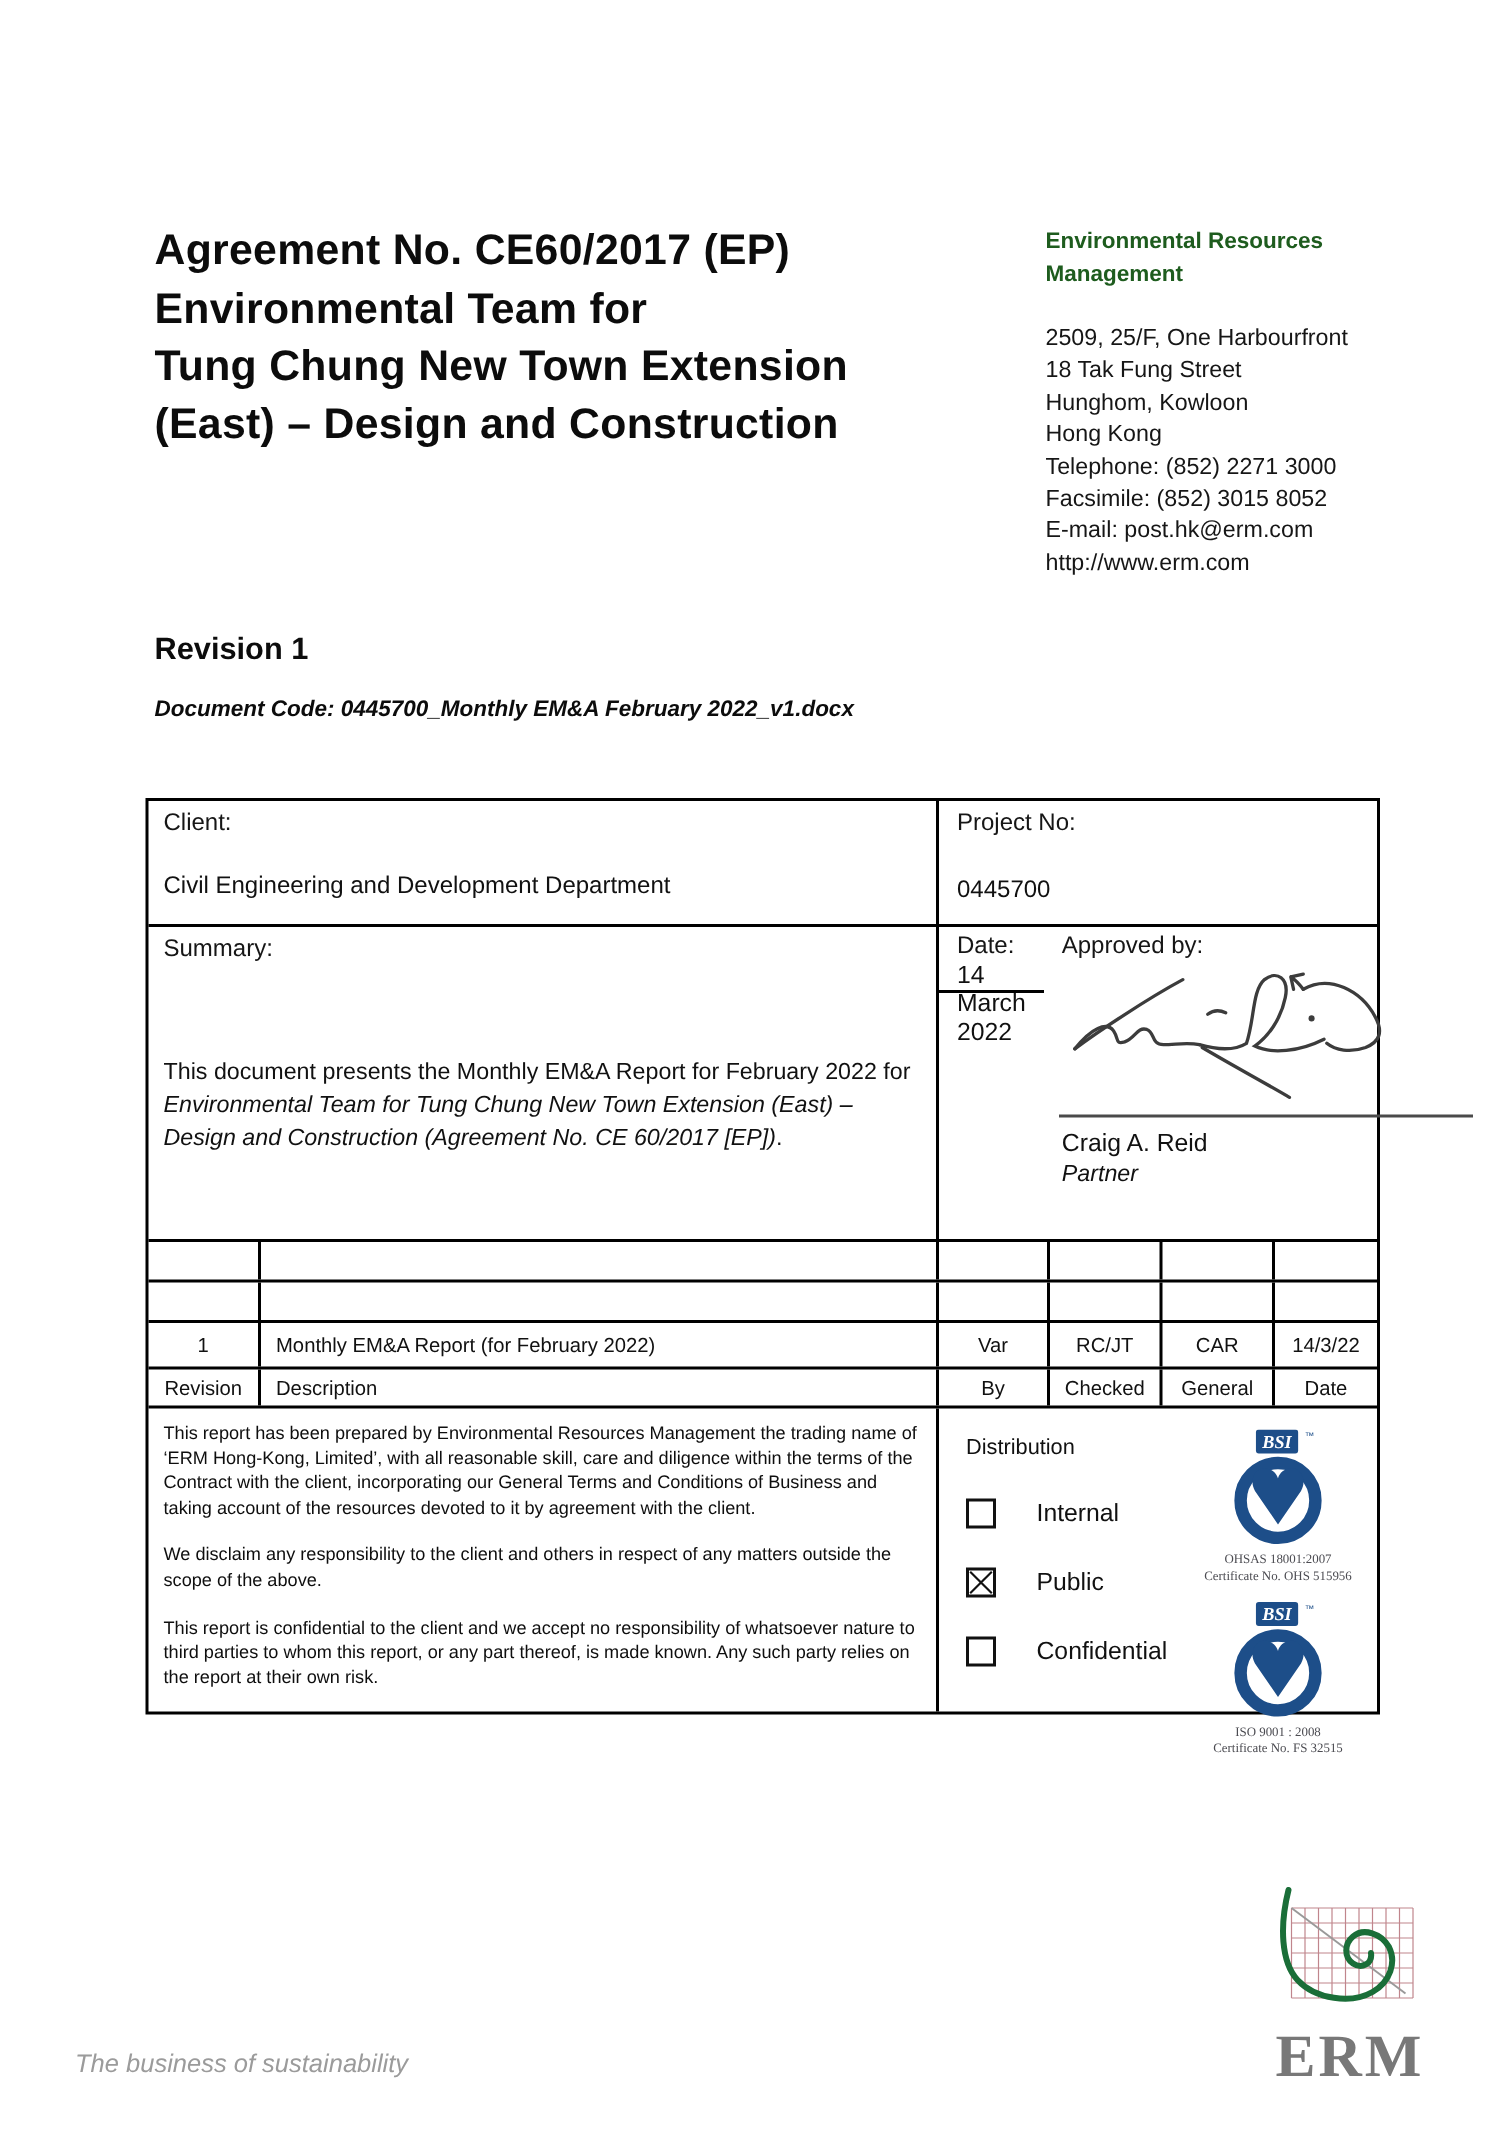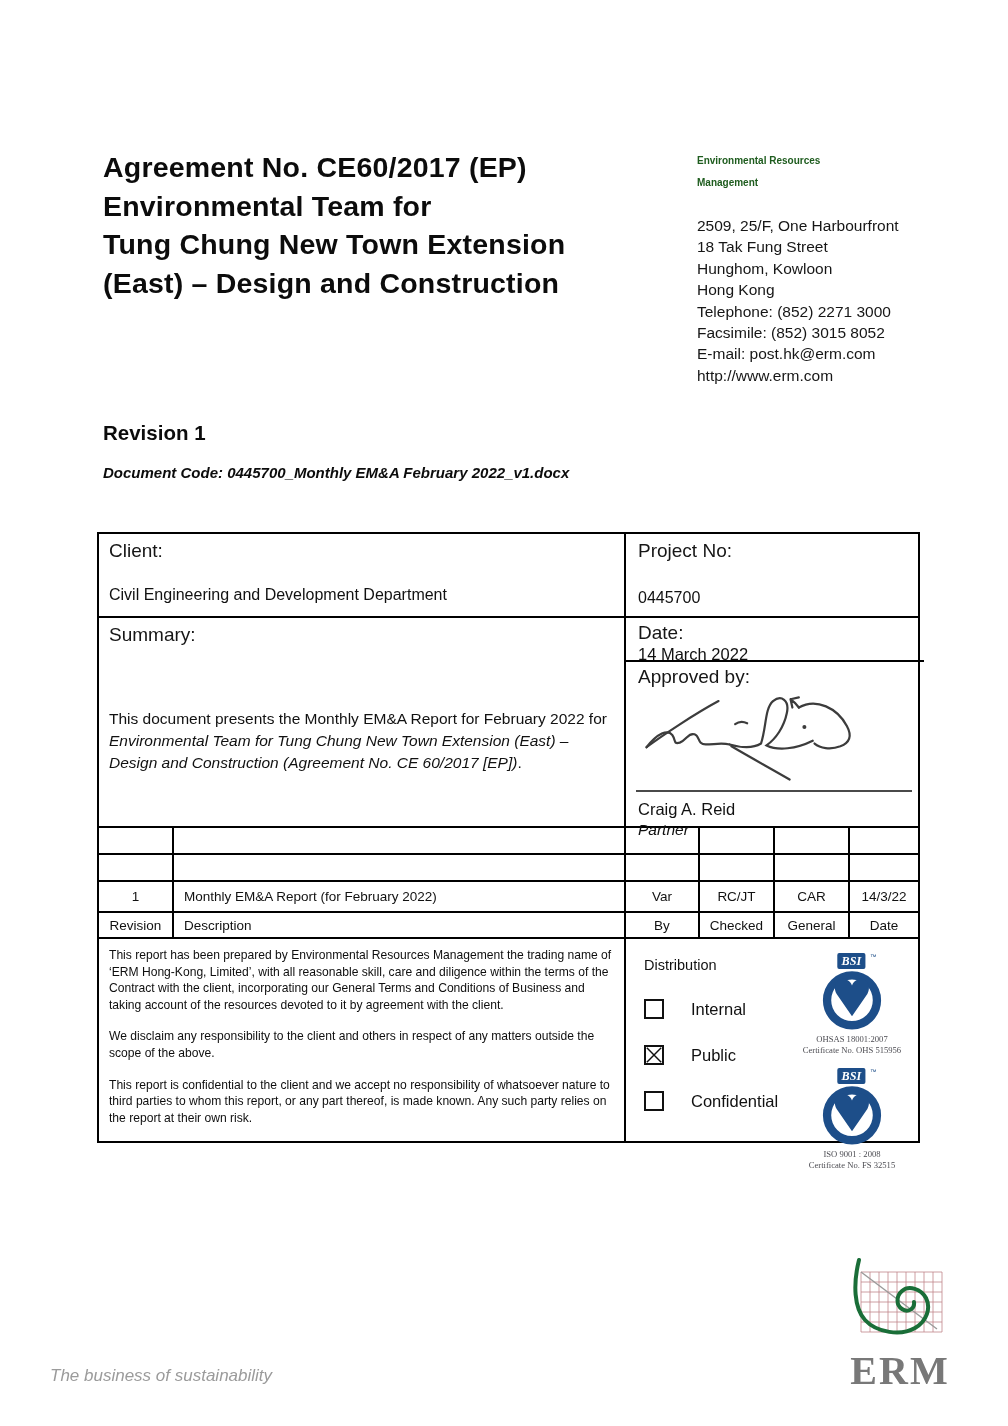--- a/index.html
+++ b/index.html
@@ -12,44 +12,44 @@
   
   .title-block { position:absolute; left:103px; top:148px; width:575px; }
   .title-block .line { font-size:28.5px; font-weight:bold; line-height:38.5px; color:#0c0c0c; letter-spacing:0.2px; }
   .subtitle-block { position:absolute; left:103px; top:327px; width:560px; }
   .subtitle-block .line { font-size:20px; font-weight:bold; line-height:26.5px; color:#0c0c0c; }
   .revision-line { position:absolute; left:103px; top:421px; font-size:20.5px; font-weight:bold; color:#0c0c0c; }
   .doc-code { position:absolute; left:103px; top:464px; font-size:15px; font-weight:bold; font-style:italic; color:#0c0c0c; }
 
   
   .company-block { position:absolute; left:697px; top:150px; width:240px; }
-  .company-name .line { font-size:10px; font-weight:bold; line-height:22px; }
+  .company-name .line { font-size:15px; font-weight:bold; line-height:22px; }
   .company-address { margin-top:21px; }
   .company-address .line { font-size:15.5px; line-height:21.4px; color:#161616; }
 
   
   .info-table { position:absolute; left:97px; top:532px; width:823px; border:2px solid #000; background:#fff; }
   .t-row { display:flex; }
   .t-row + .t-row { border-top:2px solid #000; }
   .cell { position:relative; }
   .cell-l { width:527px; border-right:2px solid #000; }
   .cell-r { flex:1; }
-  .small-label { font-size:19px; color:#161616; }
+  .small-label { font-size:16px; color:#161616; }
 
   .row-client { height:82px; }
   .client-cell { padding:6px 10px; }
   .client-value { margin-top:24px; font-size:16px; }
   .project-cell { padding:6px 12px; }
   .project-value { margin-top:27px; font-size:16px; }
 
   .row-main { height:210px; }
   .summary-cell { padding:6px 10px; }
   .summary-text { margin-top:62px; font-size:15.5px; line-height:21.8px; width:505px; }
   .summary-text .it { font-style:italic; }
-  .right-stack { display:flex; flex-direction:column; height:100%; }
+  .right-stack { display:flex; height:100%; }
   .date-cell { height:44px; border-bottom:2px solid #000; padding:4px 12px; }
   .date-value { margin-top:1px; font-size:16.5px; }
   .approved-cell { flex:1; padding:4px 12px 0 12px; }
   .sig-wrap { margin:2px 0 0 -4px; }
   .sig-line { border-top:2px solid #4a4a4a; margin:0 0 8px -2px; width:276px; }
   .approver-name { font-size:16.5px; }
   .approver-title { font-size:15.5px; font-style:italic; margin-top:2px; }
 
   .rev-row { align-items:stretch; }
   .row-empty-a { height:27px; }

